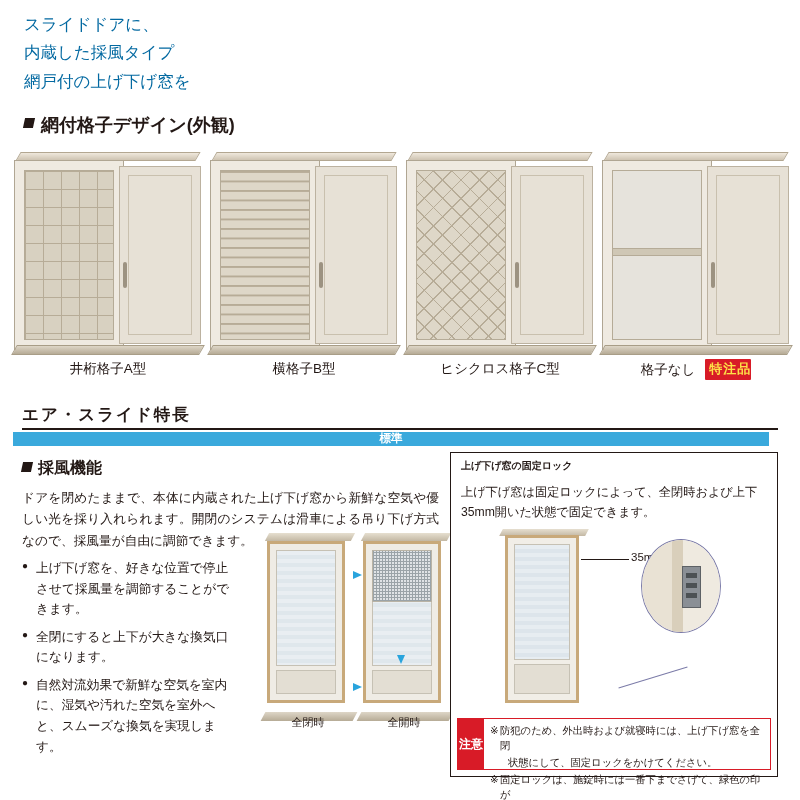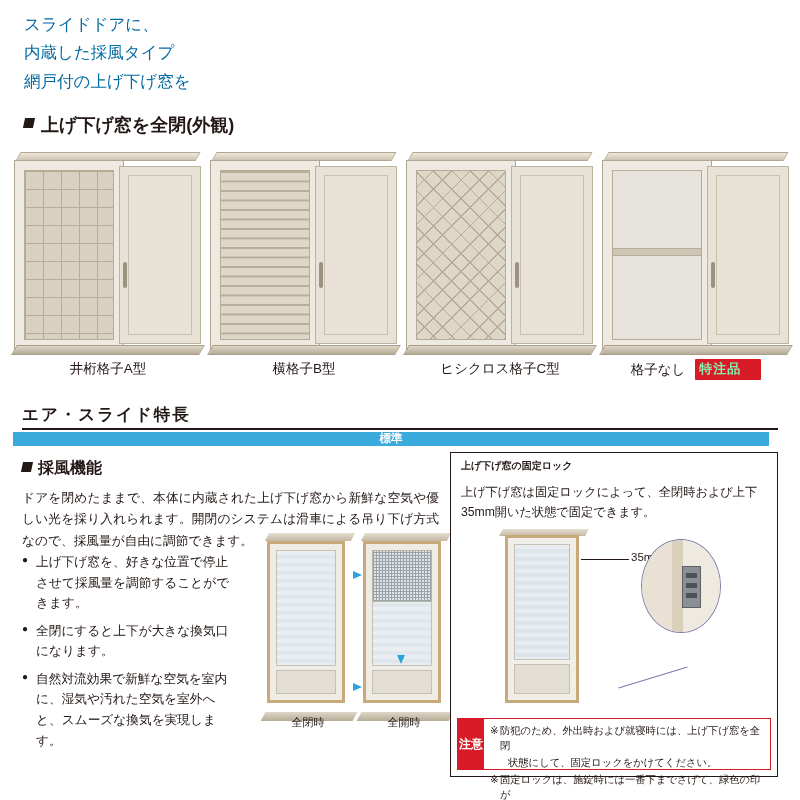--- a/index.html
+++ b/index.html
@@ -39,22 +39,22 @@
   .design-head{position:absolute;left:24px;top:113px;}
   .design-row{position:absolute;left:14px;top:142px;width:775px;height:250px;}
   .door-cell{position:absolute;top:0;width:190px;}
   .door-art{position:relative;width:188px;height:213px;}
   .caption{
     position:absolute;top:218px;left:0;width:188px;text-align:center;
     font-size:13.5px;
   }
   .caption .lbl{display:inline-block;}
   .tag-special{
-    display:inline-block;background:#d81b27;color:#86efac;font-weight:bold;
-    font-size:13px;padding:1px 20px 2px 4px;margin-left:6px;border-radius:1px;
+    display:inline-block;background:#d81b27;color:#fde047;font-weight:bold;
+    font-size:13px;padding:1px 0 2px 4px;margin-left:6px;border-radius:1px;
     letter-spacing:1px;position:relative;top:-1px;
   }
 
   
   .frame-top{
     position:absolute;left:4px;top:10px;width:180px;height:9px;
     background:linear-gradient(#efe8dc,#cfc4b2);
     border:1px solid #b3a791;box-sizing:border-box;
     transform:skewX(-30deg);
   }
@@ -130,21 +130,21 @@
   .left-col{position:absolute;left:22px;top:458px;width:420px;}
   .left-head{font-size:16px;font-weight:bold;position:relative;padding-left:16px;}
   .left-head:before{
     content:"";position:absolute;left:0;top:4px;width:10px;height:10px;
     background:#231815;transform:skewX(-12deg);
   }
   .para{
     margin-top:9px;font-size:12.7px;line-height:1.68;width:417px;
     text-align:justify;
   }
-  .bullets{margin-top:0;width:215px;font-size:12.7px;line-height:1.62;}
+  .bullets{margin-top:6px;width:215px;font-size:12.7px;line-height:1.62;}
   .bullets li{list-style:none;position:relative;padding-left:14px;margin-bottom:7px;}
   .bullets li:before{
     content:"\25CF";position:absolute;left:0;top:0;font-size:10px;
   }
   ul{margin:0;padding:0;}
 
   
   .mini-doors{position:absolute;left:245px;top:75px;width:178px;height:200px;}
   .mini{position:absolute;top:0;width:82px;height:178px;}
   .mini .mframe{
@@ -262,21 +262,21 @@
 <div class="page">
 
   <div class="header">
     <div class="brand-sub">
       <div>スライドドアに、</div>
       <div>内蔵した採風タイプ</div>
       <div>網戸付の上げ下げ窓を</div>
     </div>
   </div>
 
-  <div class="sec-head design-head">上げ下げ窓を全閉(外観)</div>
+  <div class="sec-head design-head">網付格子デザイン(外観)</div>
 
   <div class="design-row">
 
     <div class="door-cell" style="left:0px;">
       <div class="door-art">
         <div class="frame-top"></div>
         <div class="outer">
           <div class="outer-inner lat-a"></div>
         </div>
         <div class="slide-leaf">

